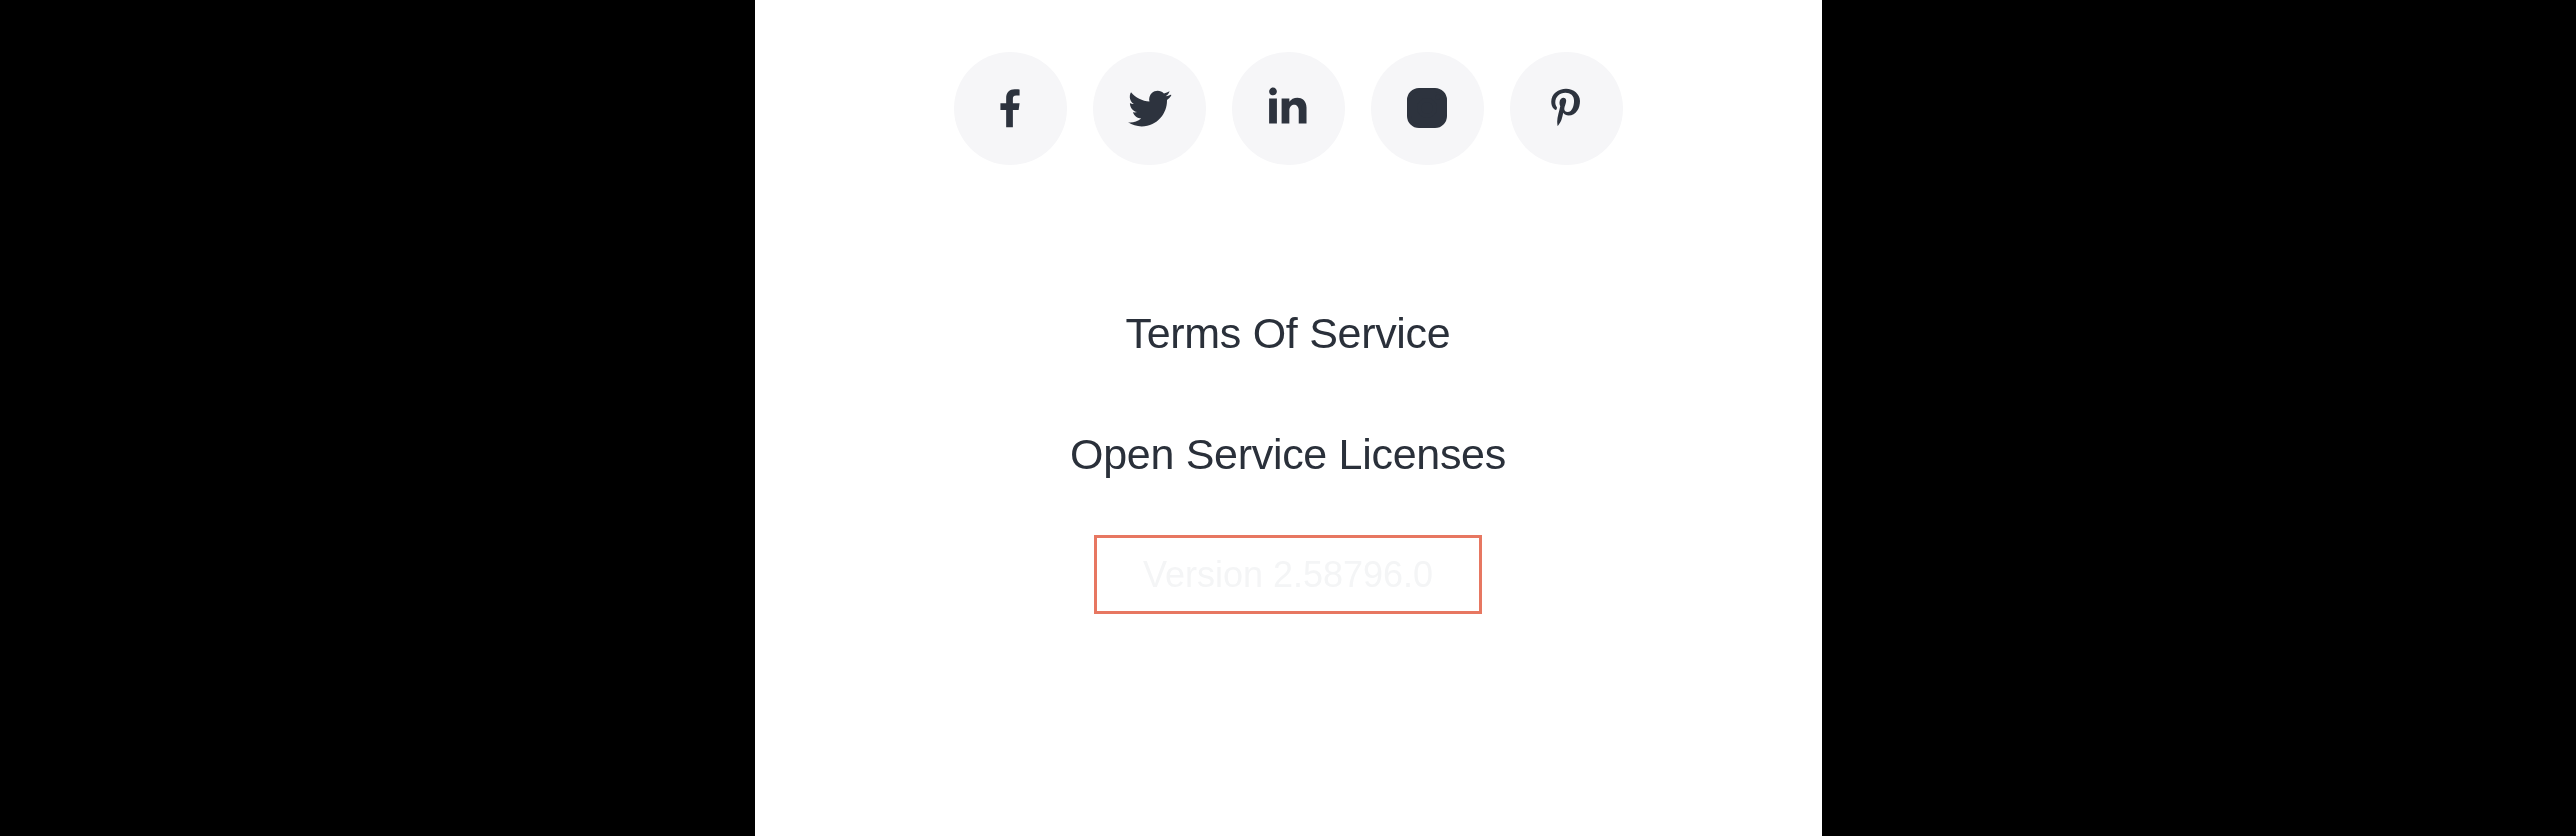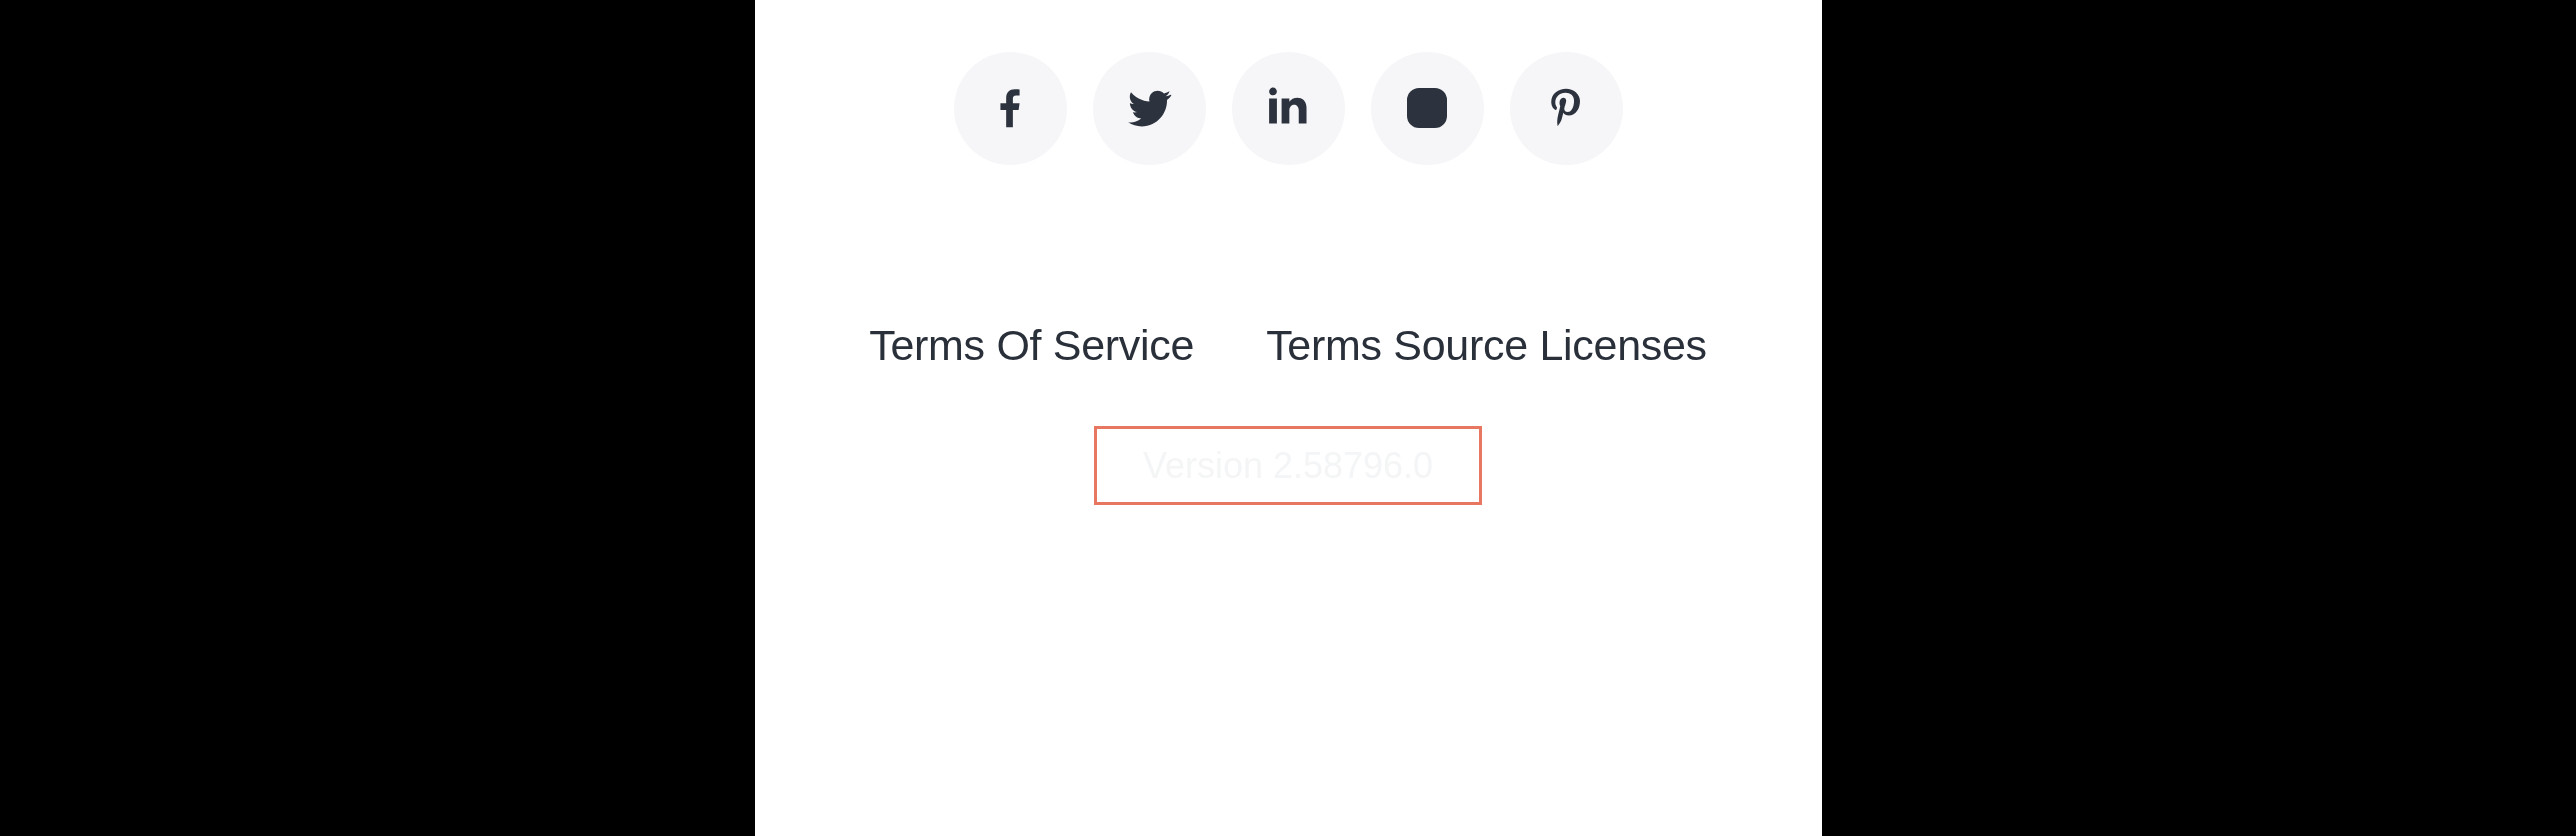--- a/index.html
+++ b/index.html
@@ -41,24 +41,23 @@
       display: flex;
       justify-content: center;
       align-items: center;
       cursor: pointer;
     }
     .social-icon-circle svg {
       fill: #2d333e;
     }
     .links-section {
       display: flex;
-      flex-direction: row;
+      flex-direction: column;
       align-items: center;
       gap: 72px;
-      margin-top: 12px;
     }
     .link-item {
       font-size: 43px;
       color: #2a303a;
       font-weight: 400;
       cursor: pointer;
       letter-spacing: -0.3px;
     }
     .version-container {
       margin-top: 56px;
@@ -111,21 +110,21 @@
       <span>
         <svg width="46" height="46" viewBox="0 0 24 24">
             <path d="M12 2C8.1 2 4.3 4.6 4.3 8.8c0 2.7 1.5 4.2 2.4 4.2.4 0 .6-1 .6-1.3 0-.3-.9-1.1-.9-2.5 0-3 2.3-5.1 5.3-5.1 2.6 0 4.5 1.5 4.5 4.2 0 2-.8 5.8-3.4 5.8-.9 0-1.7-.7-1.7-1.6 0-1.4 1-2.8 1-4.3 0-2.5-3.5-2-3.5 1 0 .6.1 1.3.4 1.9-.5 2.3-1.6 5.7-1.6 8 0 .7.1 1.4.2 2.1 0 .1.1.2.2.1 2-2.7 1.9-3.2 2.8-6.8.5.9 1.7 1.4 2.7 1.4 4.1 0 6-4 6-7.6C19.3 4.9 16 2 12 2z"></path>
           </svg>
       </span>
     </div>
   </div>
 
   <div class="links-section">
     <div class="link-item">Terms Of Service</div>
-    <div class="link-item">Terms Source Licenses</div>
+    <div class="link-item">Open Service Licenses</div>
   </div>
 
   <div class="version-container">
     <div class="version-text">Version 2.58796.0</div>
   </div>
 
 </div>
 
 
 </body></html>

